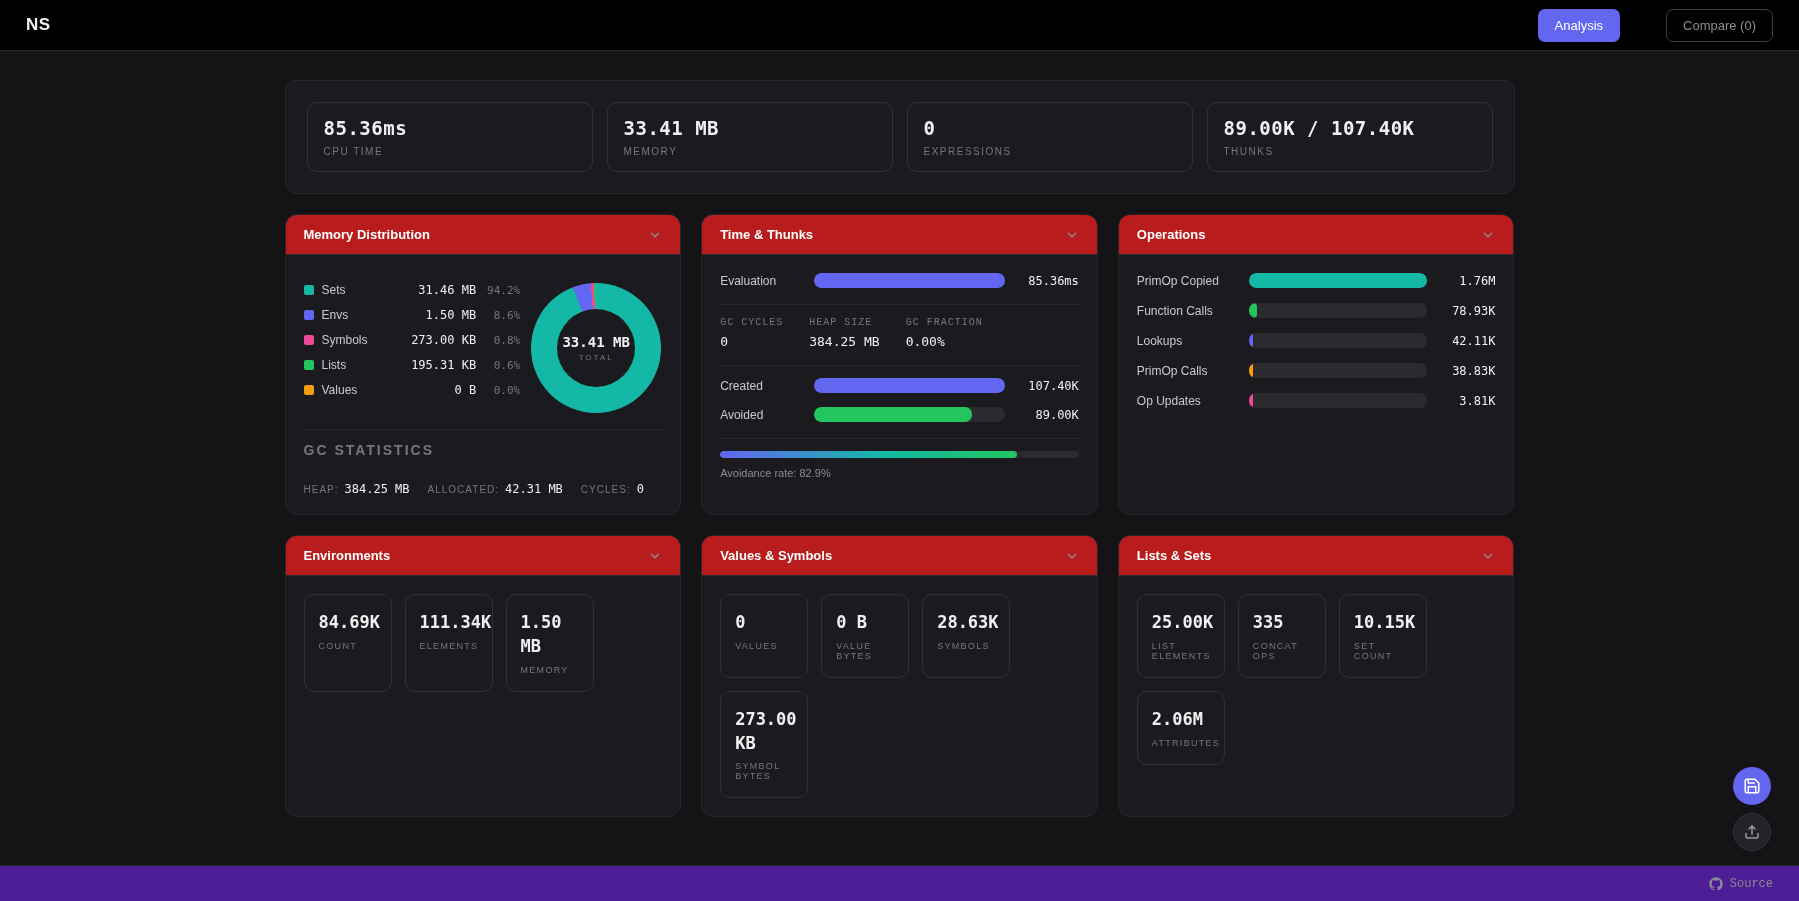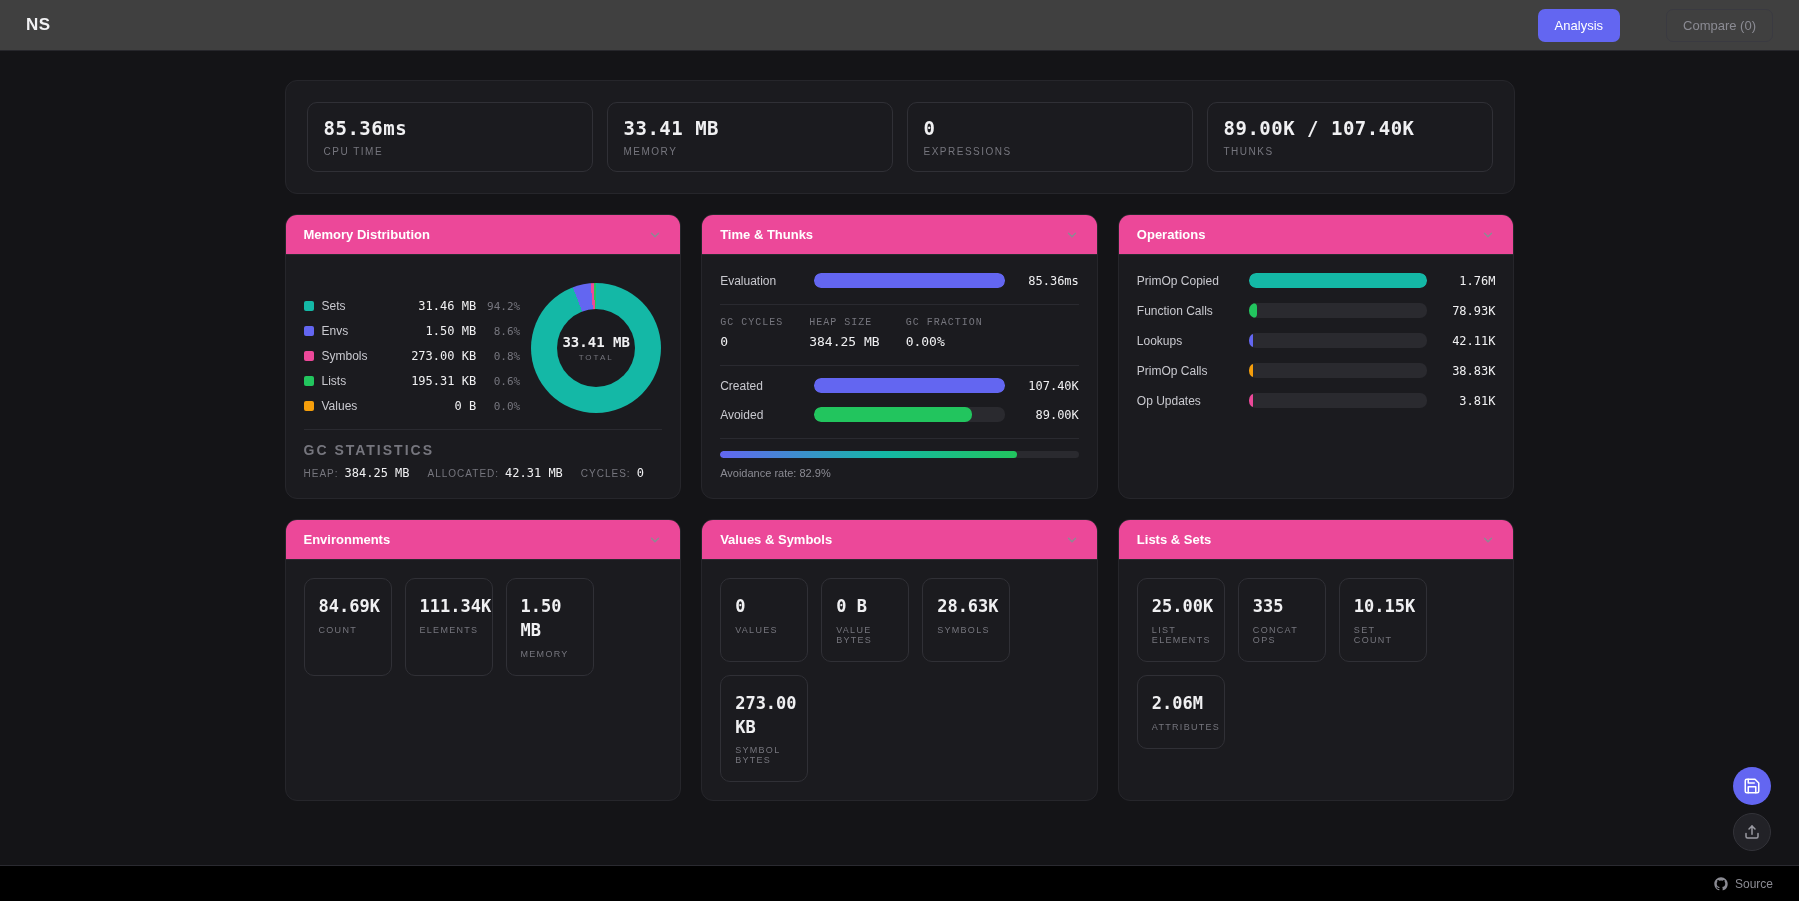--- a/index.html
+++ b/index.html
@@ -7,21 +7,21 @@
   body {
     background:#141417;
     font-family:"Liberation Sans", sans-serif;
     color:#e8e8ea;
     position:relative;
   }
   .mono { font-family:"DejaVu Sans Mono", monospace; }
 
   
   .topbar {
-    height:51px; background:#404040; border-bottom:1px solid #26262b;
+    height:51px; background:#000000; border-bottom:1px solid #26262b;
     display:flex; align-items:center; justify-content:space-between;
     padding:0 26px;
   }
   .brand { font-size:17px; font-weight:bold; letter-spacing:.5px; color:#f2f2f4; }
   .topbar-actions { display:flex; gap:10px; }
   .btn {
     font-size:13px; border-radius:7px; padding:8px 16px; cursor:pointer;
     border:1px solid transparent; background:transparent; color:#e8e8ea;
     font-family:"Liberation Sans", sans-serif;
   }
@@ -44,47 +44,47 @@
 
   .grid {
     margin-top:20px; display:grid; grid-template-columns:repeat(3,1fr);
     gap:20px; align-items:stretch;
   }
   .card {
     background:#1b1b1f; border:1px solid #26262b; border-radius:12px;
     overflow:hidden; display:flex; flex-direction:column;
   }
   .card-header {
-    background:#ec4899; padding:12px 18px; display:flex;
+    background:#b91c1c; padding:12px 18px; display:flex;
     align-items:center; justify-content:space-between;
     border-bottom:1px solid #2a2a30; flex:0 0 auto;
   }
   .card-title { font-size:13px; font-weight:bold; color:#fff; }
   .chev { color:#8b8b93; display:flex; cursor:pointer; }
   .card-body { padding:18px; flex:1 1 auto; }
 
   
-  .mem-flex { display:flex; align-items:flex-end; gap:10px; padding-top:10px; }
+  .mem-flex { display:flex; align-items:flex-start; gap:10px; padding-top:10px; }
   .legend { flex:1 1 auto; display:flex; flex-direction:column; gap:11px; }
   .legend-row { display:grid; grid-template-columns:18px 1fr auto 44px; align-items:center; font-size:12px; }
   .legend-swatch { width:10px; height:10px; border-radius:2px; }
   .legend-name { color:#c9c9cf; }
   .legend-value { color:#f0f0f2; font-size:12px; text-align:right; }
   .legend-pct { color:#76767e; font-size:11px; text-align:right; }
   .donut-wrap { flex:0 0 132px; display:flex; justify-content:center; }
   .donut { width:130px; height:130px; border-radius:50%; position:relative; }
   .donut-hole {
     position:absolute; inset:26px; background:#1b1b1f; border-radius:50%;
     display:flex; flex-direction:column; align-items:center; justify-content:center;
   }
   .donut-total { font-size:14px; font-weight:bold; color:#f0f0f2; }
   .donut-total-label { font-size:8px; color:#76767e; letter-spacing:2px; margin-top:3px; }
   .divider { border-top:1px solid #2a2a30; margin:16px 0 12px; }
   .gc-heading { font-size:14px; color:#76767e; letter-spacing:2px; font-weight:bold; }
-  .gc-row { display:flex; gap:18px; margin-top:8px; align-items:baseline; }
+  .gc-row { display:flex; gap:18px; margin-top:24px; align-items:baseline; }
   .gc-item { display:flex; gap:6px; align-items:baseline; }
   .gc-label { font-size:10px; color:#76767e; letter-spacing:1px; }
   .gc-value { font-size:12px; color:#f0f0f2; }
 
   
   .bar-row { display:grid; grid-template-columns:82px 1fr 62px; align-items:center; gap:12px; margin-bottom:14px; }
   .bar-row .label { font-size:12px; color:#c9c9cf; }
   .track { height:15px; background:#2a2a2f; border-radius:7px; overflow:hidden; }
   .fill { height:100%; border-radius:7px; min-width:4px; }
   .bar-value { font-size:12px; color:#f0f0f2; text-align:right; white-space:nowrap; }
@@ -109,22 +109,22 @@
   
   .fab {
     position:absolute; right:28px; width:38px; height:38px; border-radius:50%;
     display:flex; align-items:center; justify-content:center; cursor:pointer;
     border:none;
   }
   .fab.save { bottom:96px; background:#6366f1; color:#fff; }
   .fab.share { bottom:50px; background:#222227; border:1px solid #333339; color:#9a9aa2; }
   .footer {
     position:absolute; left:0; right:0; bottom:0; height:36px;
-    background:#000000; border-top:1px solid #2a2a30;
-    display:flex; align-items:center; justify-content:flex-end; padding:0 26px;
+    background:#4c1d95; border-top:1px solid #2a2a30;
+    display:flex; align-items:center; justify-content:flex-end; padding:0 26px;font-family:Liberation Mono, monospace;
   }
   .source-link { display:flex; align-items:center; gap:7px; color:#8b8b93; font-size:12px; cursor:pointer; }
 </style>
 </head>
 <body>
 
 <header class="topbar">
   <div class="brand">NS</div>
   <div class="topbar-actions">
     <button class="btn primary">Analysis</button>

